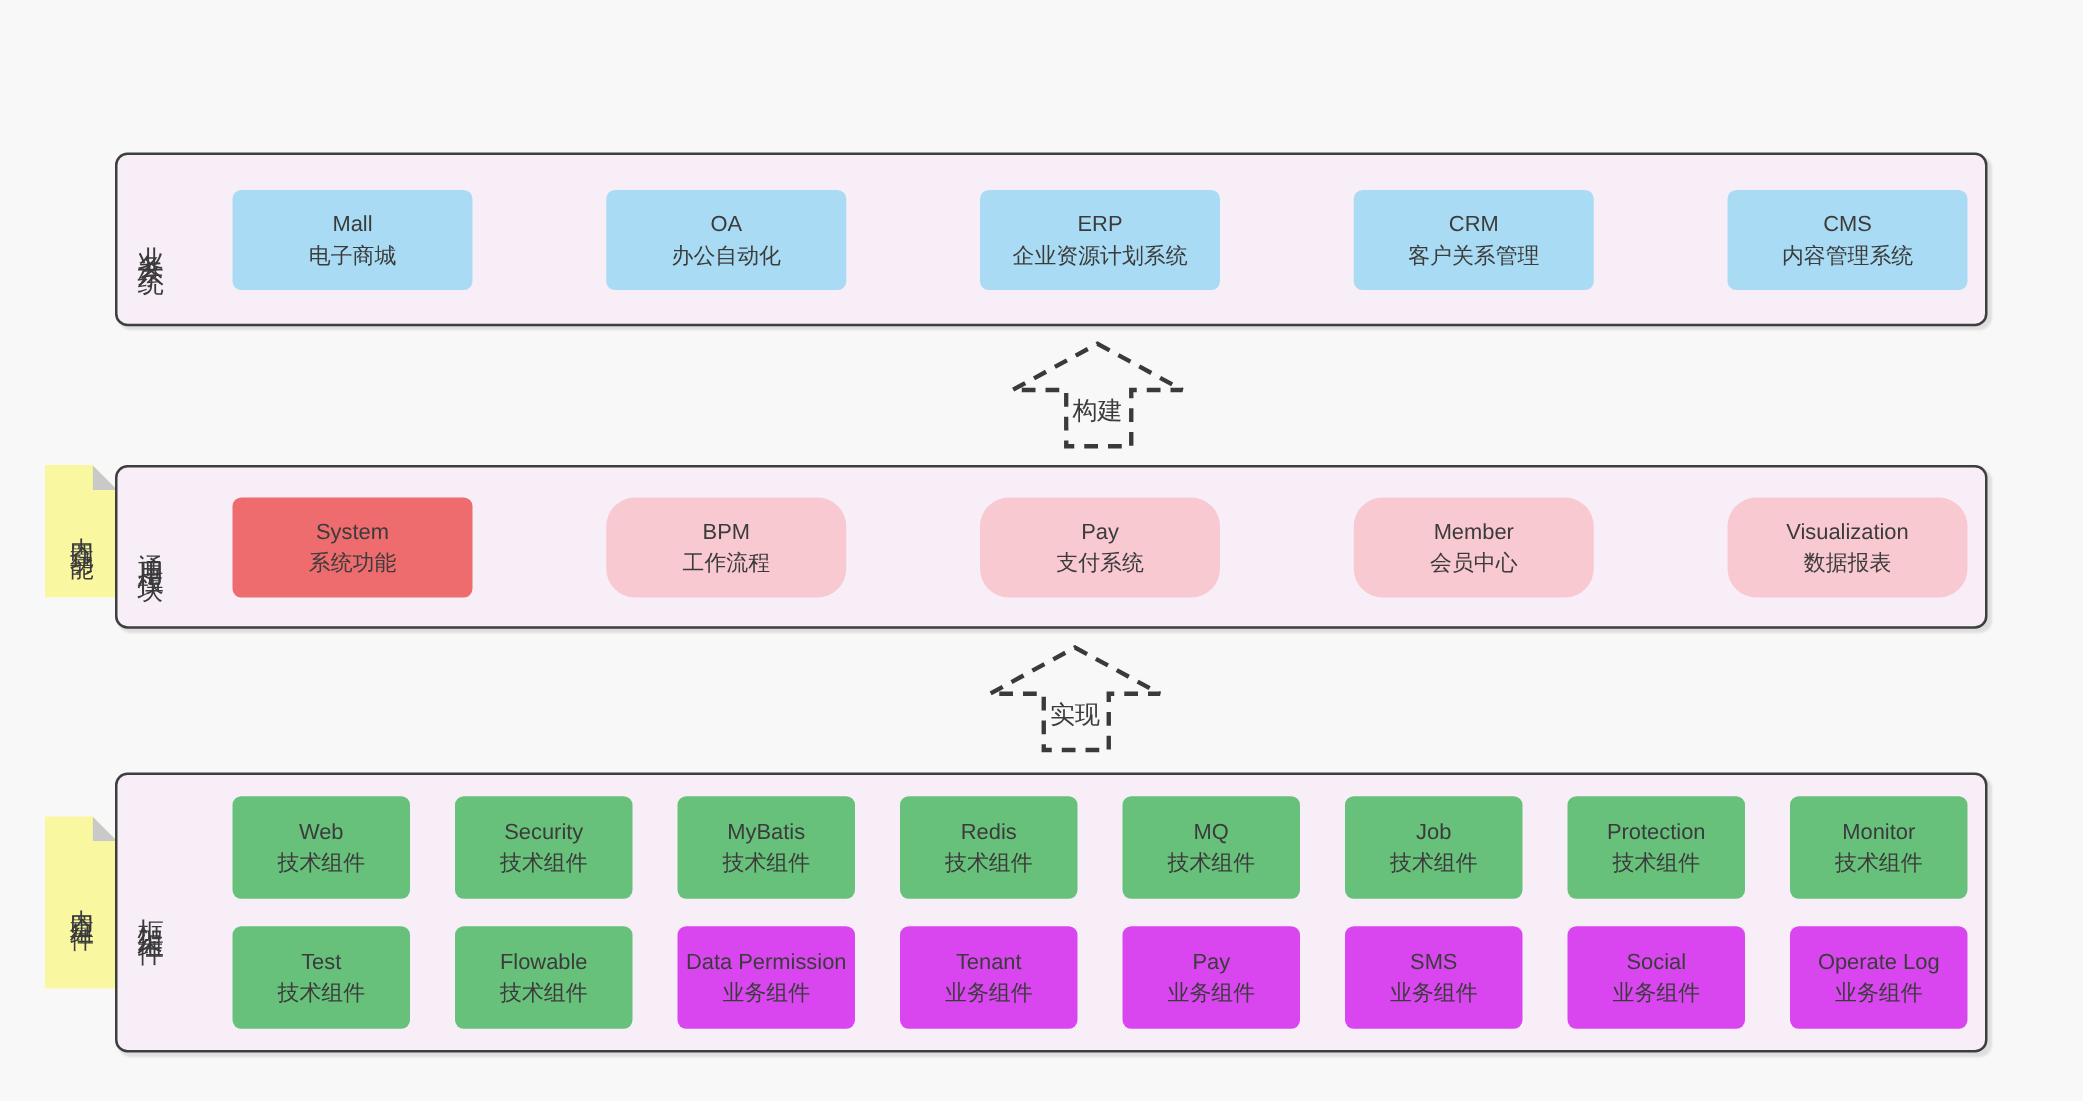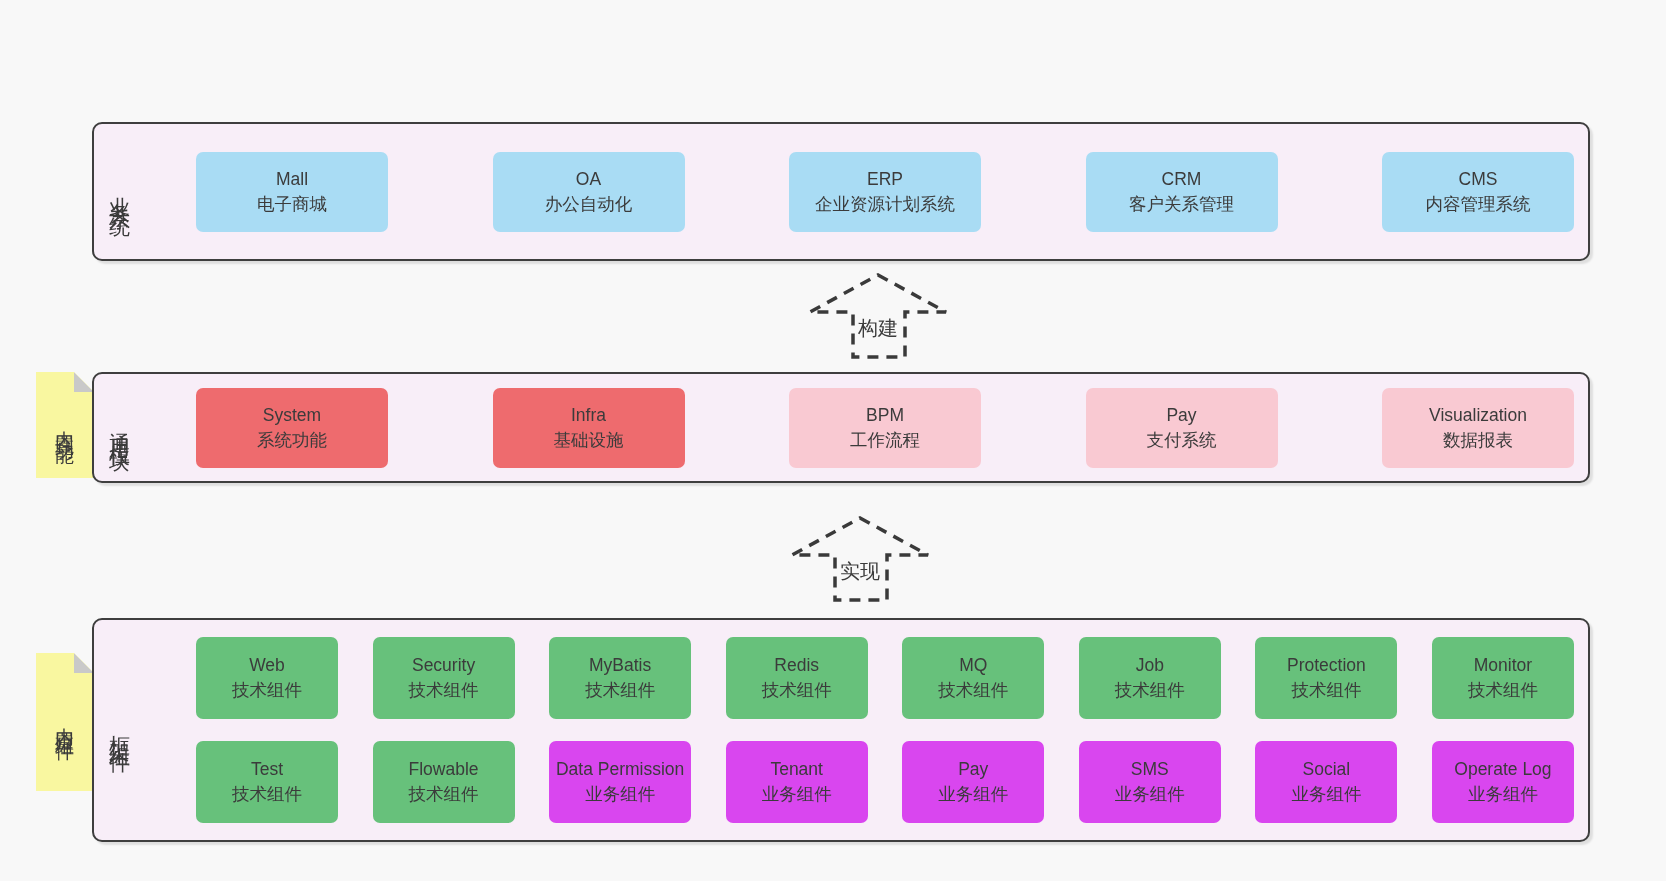--- a/index.html
+++ b/index.html
@@ -17,57 +17,57 @@
   .band{
     position:absolute;left:92px;width:1498px;
     background:#f8eef8;
     border:2px solid #3e3e3e;
     border-radius:10px;
     box-sizing:border-box;
     display:flex;
     box-shadow:3px 3px 2px rgba(0,0,0,0.10);
   }
   .band-business{top:122px;height:139px;}
-  .band-common{top:372px;height:111px;}
+  .band-common{top:372px;height:131px;}
   .band-framework{top:618px;height:224px;}
 
   .vlabel{
     writing-mode:vertical-rl;
     text-orientation:upright;
     font-size:21px;
     letter-spacing:6px;
     color:#3a3a3a;
     line-height:1;
   }
   .band-label-col{
     width:52px;flex:0 0 52px;
     display:flex;align-items:center;justify-content:center;
   }
   .band-content{
     flex:1;
     display:flex;align-items:center;justify-content:space-between;
-    margin:0 14px 0 18px;
+    margin:0 14px 0 8px;
     padding-left:32px;
   }
   .band-content.cols{flex-direction:column;justify-content:center;align-items:stretch;gap:22px;}
   .frame-row{display:flex;justify-content:space-between;}
 
   
   .box{
     border-radius:7px;
     display:flex;flex-direction:column;align-items:center;justify-content:center;
     text-align:center;
     font-size:17.5px;line-height:1.42;
     padding:2px 4px;box-sizing:border-box;
   }
   .band-business .box,.band-common .box{flex:0 0 192px;height:80px;}
   .frame-row .box{flex:0 0 142px;height:82px;}
   .box.blue{background:#a9dcf4;}
   .box.red{background:#ee6b6e;}
-  .box.pink{background:#f9c9d2;}
+  .box.pink{background:#f9c9d2;border-radius:23px;}
   .box.green{background:#67c17b;}
   .box.light-green{background:#d946ef;}
 
   
   .note{
     position:absolute;left:36px;width:58px;
     background:#f9f7a0;
     clip-path:polygon(0 0, calc(100% - 20px) 0, 100% 20px, 100% 100%, 0 100%);
     display:flex;align-items:center;justify-content:center;
   }
@@ -138,31 +138,31 @@
   </div>
   <div class="band band-common">
     <div class="band-label-col">
       <span class="vlabel">通用模块</span>
     </div>
     <div class="band-content">
         <div class="box red">
           <div>System</div>
           <div>系统功能</div>
         </div>
-        <div class="box red">
-          <div>Infra</div>
-          <div>基础设施</div>
-        </div>
         <div class="box pink">
           <div>BPM</div>
           <div>工作流程</div>
         </div>
         <div class="box pink">
           <div>Pay</div>
           <div>支付系统</div>
+        </div>
+        <div class="box pink">
+          <div>Member</div>
+          <div>会员中心</div>
         </div>
         <div class="box pink">
           <div>Visualization</div>
           <div>数据报表</div>
         </div>
       </div>
   </div>
 
   <div class="arrow arrow-implement">
     <svg viewBox="0 0 144 90">

